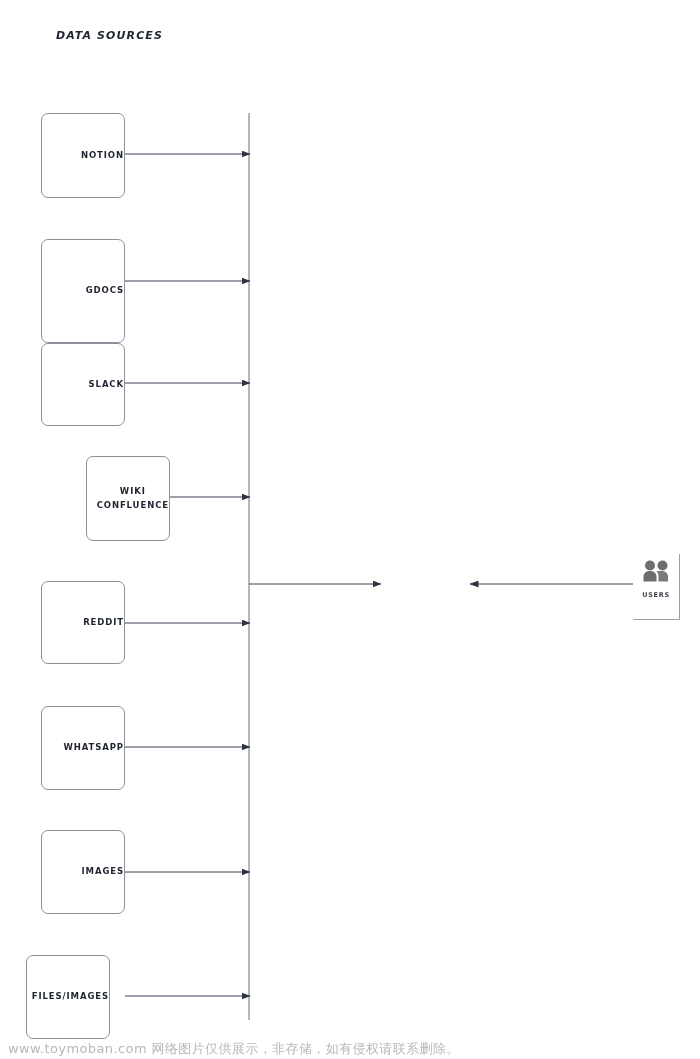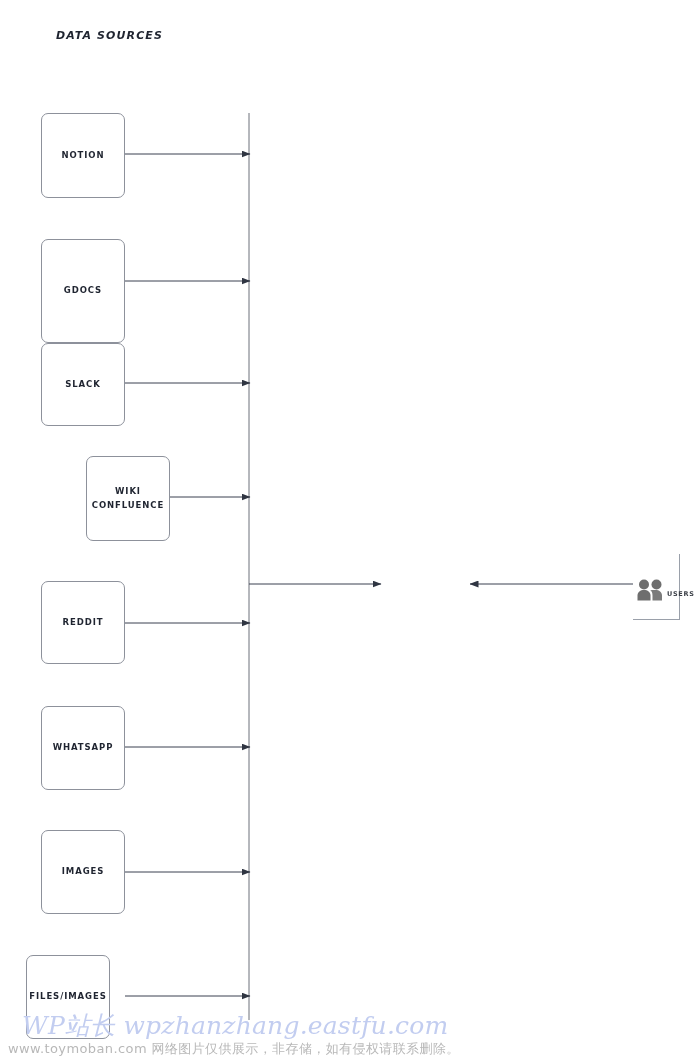--- a/index.html
+++ b/index.html
@@ -37,21 +37,21 @@
     white-space: nowrap;
   }
   .node {
     position: absolute;
     box-sizing: border-box;
     border: 1px solid #8d919b;
     border-radius: 7px;
     background: #ffffff;
     display: flex;
     align-items: center;
-    justify-content: center;
+    justify-content: flex-end;
     text-align: center;
   }
   .node-label {
     font-family: "DejaVu Sans", sans-serif;
     font-size: 8.5px;
     font-weight: bold;
     letter-spacing: 0.9px;
     color: #1f2430;
     line-height: 1.55;
     white-space: pre-line;
@@ -64,20 +64,21 @@
     font-size: 9px;
     letter-spacing: 1px;
   }
   .users-block {
     position: absolute;
     box-sizing: border-box;
     border-right: 1px solid #9aa0aa;
     border-bottom: 1px solid #9aa0aa;
     background: transparent;
     display: flex;
+    flex-direction: column;
     align-items: center;
     justify-content: flex-start;
     padding-top: 6px;
   }
   .users-icon {
     display: block;
     line-height: 0;
   }
   .users-label {
     margin-top: 9px;
@@ -171,16 +172,15 @@
       <svg width="34" height="22" viewBox="0 0 34 22">
         <circle cx="11" cy="5.5" r="5" fill="#6e6e6e"></circle>
         <circle cx="23.5" cy="5.5" r="5" fill="#6e6e6e"></circle>
         <path d="M17.5 21.5 L17.5 16.5 C17.5 13 14.6 11 11 11 C7.4 11 4.5 13 4.5 16.5 L4.5 21.5 Z" fill="#6e6e6e"></path>
         <path d="M19.5 21.5 L19.5 16.5 C19.5 13.6 18.6 12 17.2 11.3 C18.8 11 20.8 11 22.5 11 C26.1 11 29 13 29 16.5 L29 21.5 Z" fill="#7b7b7b"></path>
       </svg>
     </span>
     <span class="users-label">USERS</span>
   </div>
 
-  <div class="wm-main">WP站长  wpzhanzhang.eastfu.com</div>
   <div class="wm-sub">www.toymoban.com 网络图片仅供展示，非存储，如有侵权请联系删除。</div>
 
 </div>
 
 </body></html>

